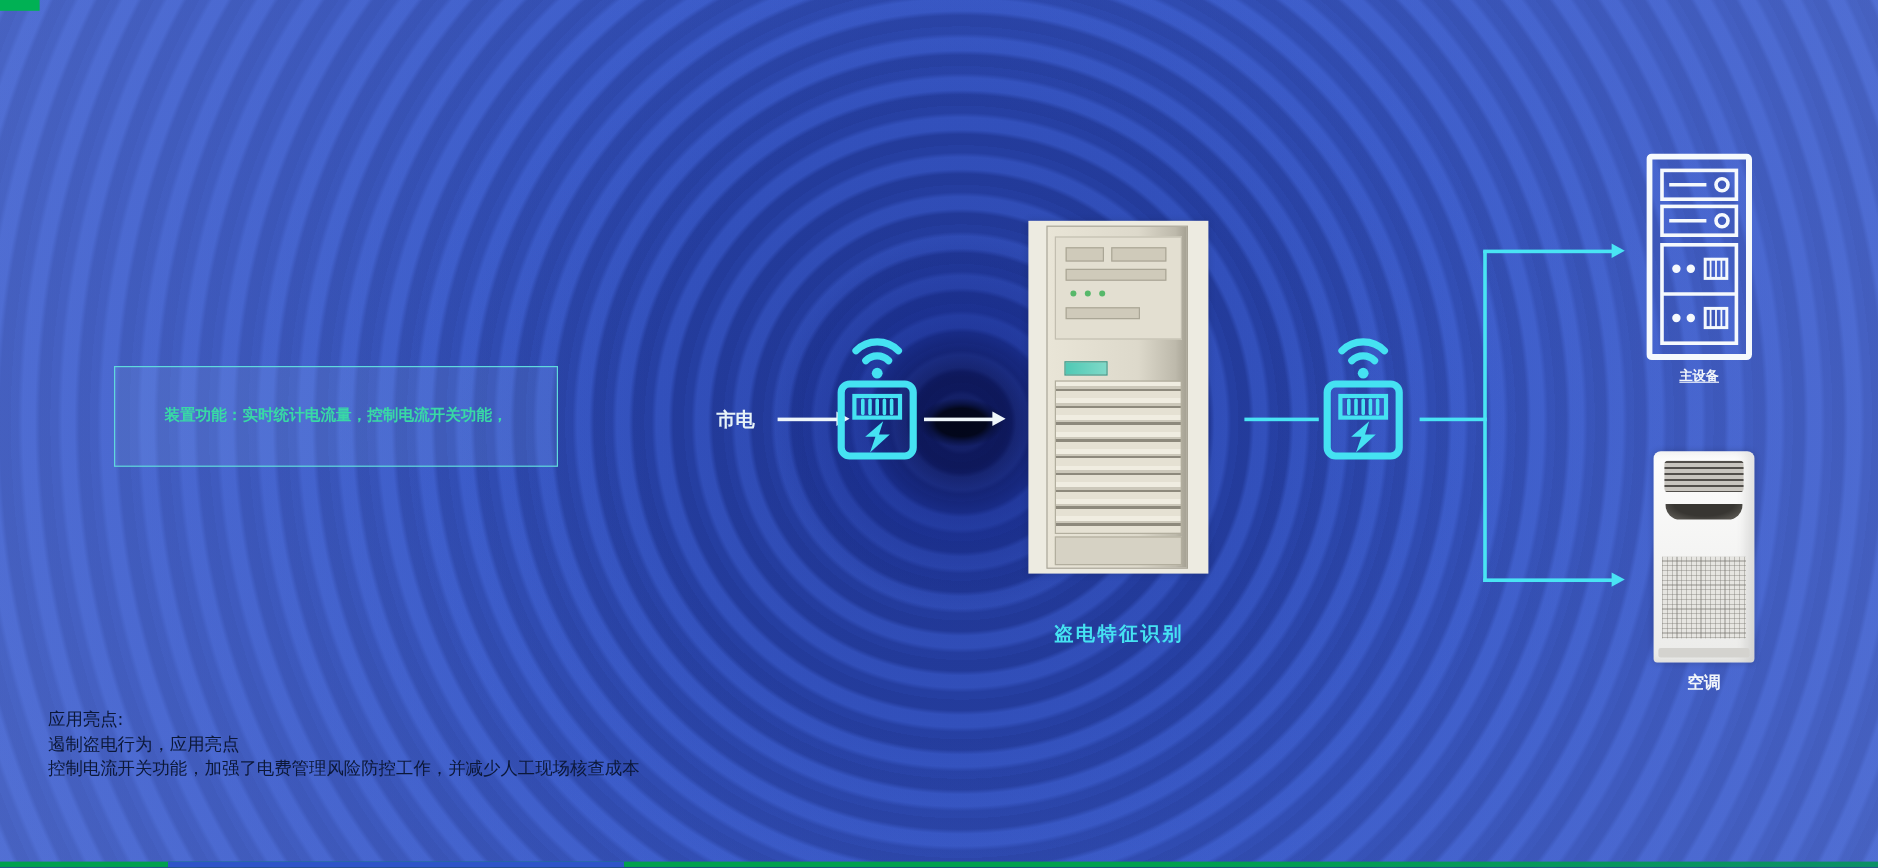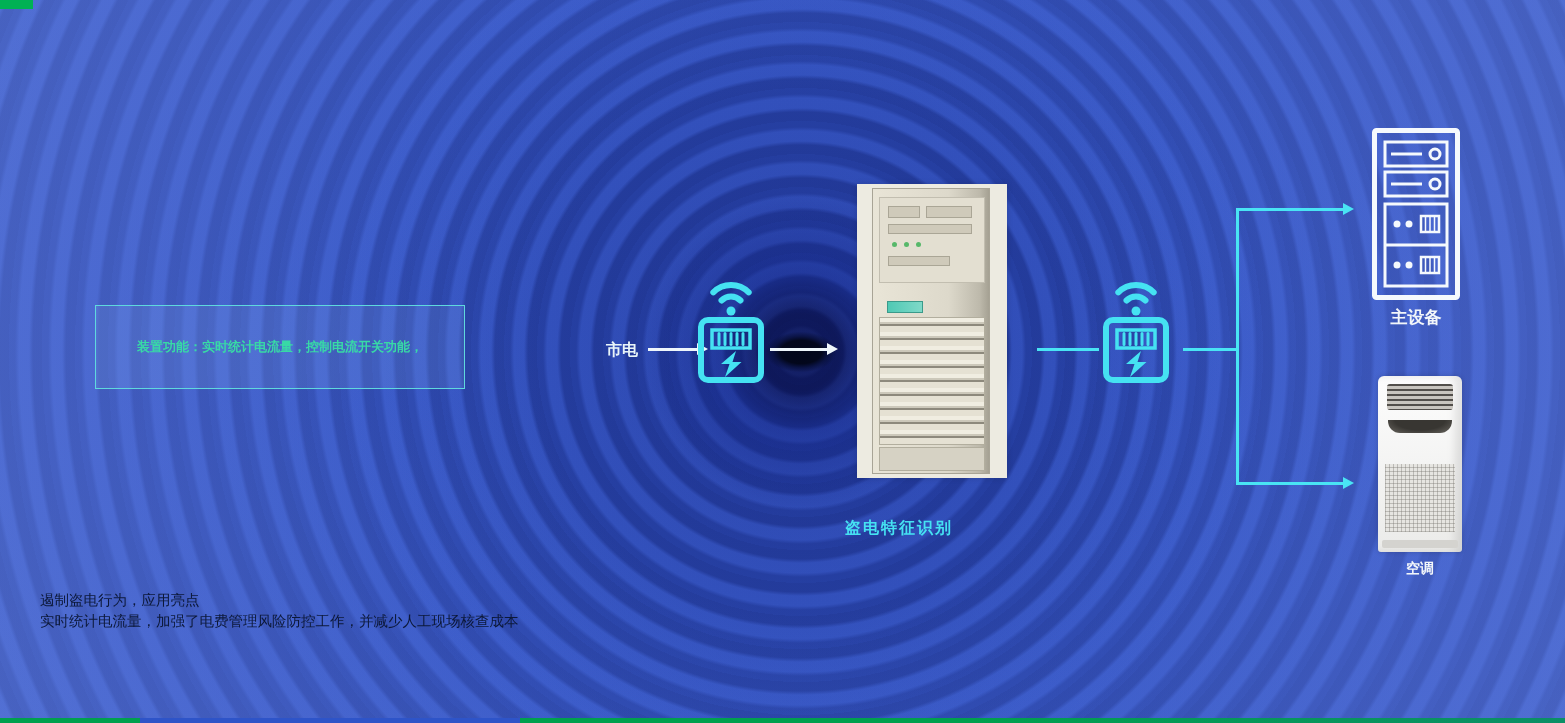--- a/index.html
+++ b/index.html
@@ -26,23 +26,23 @@
 
   
   .info-box{
     left:95px;top:305px;width:370px;height:84px;box-sizing:border-box;
     border:1px solid #5fd9dd;background:rgba(140,180,240,0.16);
     display:flex;flex-direction:column;justify-content:center;align-items:center;
     color:#38d9a6;font-size:13px;line-height:22px;font-weight:bold;text-align:center;
   }
 
   
-  .lbl-mains{left:588px;top:340px;width:50px;color:#e8f4f8;font-size:16px;font-weight:bold;text-align:right;}
-  .lbl-theft{left:845px;top:518px;width:175px;text-align:left;color:#45e2f2;font-size:16px;font-weight:bold;letter-spacing:2px;}
-  .lbl-server{left:1368px;top:306px;width:96px;text-align:center;color:#f2f6fa;font-size:17px;font-weight:bold;}
+  .lbl-mains{left:588px;top:340px;width:50px;color:#e8f4f8;font-size:16px;font-weight:bold;text-align:center;}
+  .lbl-theft{left:845px;top:518px;width:175px;text-align:center;color:#45e2f2;font-size:16px;font-weight:bold;letter-spacing:2px;}
+  .lbl-server{left:1368px;top:306px;width:96px;text-align:center;color:#f2f6fa;font-size:11px;font-weight:bold;text-decoration:underline;}
   .lbl-ac{left:1378px;top:560px;width:84px;text-align:center;color:#f2f6fa;font-size:14px;font-weight:bold;}
 
   
   .cabinet-photo{left:857px;top:184px;width:150px;height:294px;background:#edebe1;box-shadow:0 0 6px rgba(0,0,0,0.15);}
   .cabinet{position:absolute;left:15px;top:4px;width:118px;height:286px;
     background:linear-gradient(90deg,#e9e5d7 0,#ddd9cb 65%,#bdb9ab 92%,#a5a193 100%);
     border:1px solid #a8a496;box-sizing:border-box;}
   .cab-top{position:absolute;left:6px;top:8px;width:104px;height:84px;background:#e3dfd1;border:1px solid #c2beb0;}
   .cab-chip{position:absolute;background:#cfcaba;border:1px solid #aaa696;}
   .cab-led{position:absolute;width:5px;height:5px;border-radius:50%;background:#57b86a;}
@@ -177,17 +177,18 @@
 
   <div class="abs ac">
     <div class="ac-grill-top"></div>
     <div class="ac-louver"></div>
     <div class="ac-grille"></div>
     <div class="ac-base"></div>
   </div>
   <div class="abs lbl-ac">空调</div>
 
   <div class="abs highlights">
+    <div>应用亮点:</div>
     <div>遏制盗电行为，应用亮点</div>
-    <div>实时统计电流量，加强了电费管理风险防控工作，并减少人工现场核查成本</div>
+    <div>控制电流开关功能，加强了电费管理风险防控工作，并减少人工现场核查成本</div>
   </div>
 
 </div>
 
 </body></html>

